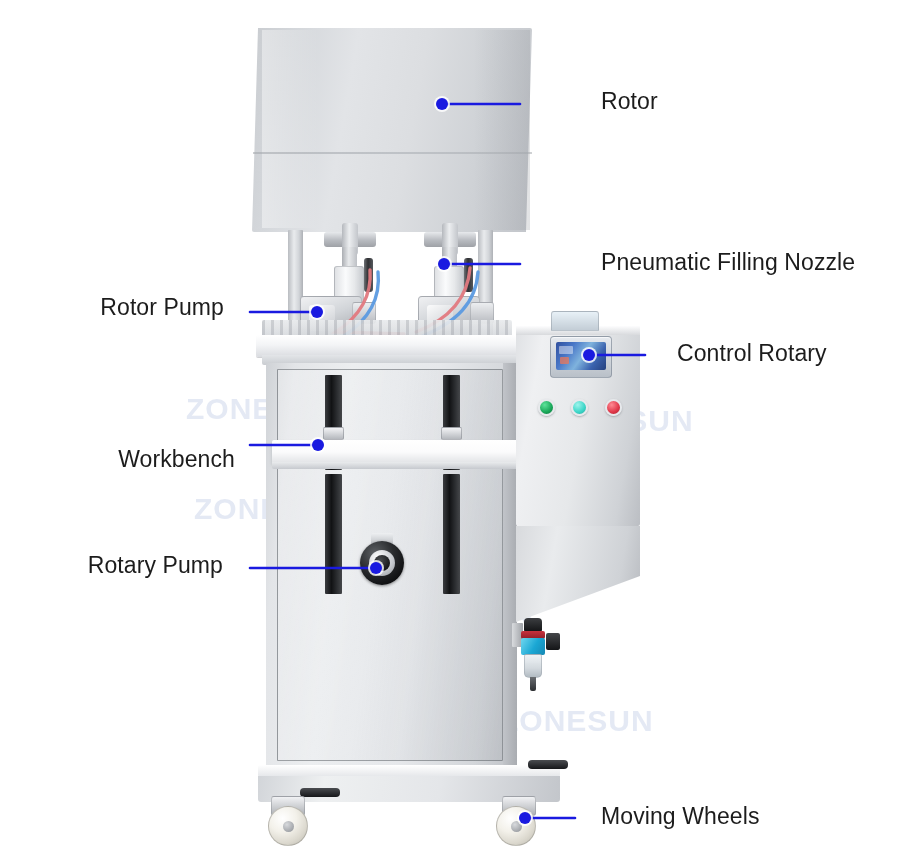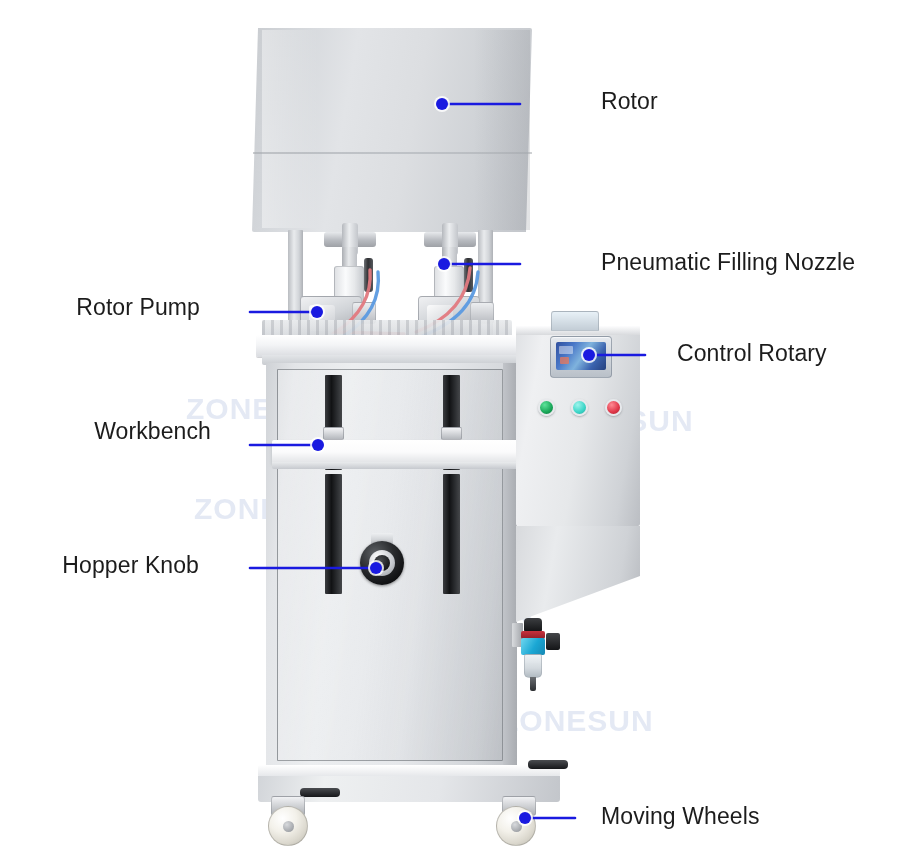--- a/index.html
+++ b/index.html
@@ -26,21 +26,21 @@
   .callout-label {
     position: absolute;
     font-family: "Liberation Sans", sans-serif;
     font-size: 23px;
     color: #1c1c1c;
     white-space: nowrap;
     letter-spacing: 0.1px;
     line-height: 1;
   }
   .callout-label.right { text-align: left; }
-  .callout-label.left  { text-align: right; }
+  .callout-label.left  { text-align: right; margin-left: 24px; }
 
   
   #leaders {
     position: absolute;
     left: 0; top: 0;
     width: 901px; height: 864px;
     pointer-events: none;
   }
 
   
@@ -563,18 +563,18 @@
       <line x1="575" y1="818" x2="525" y2="818" stroke="#1a1ae0" stroke-width="2.6" stroke-linecap="round"></line>
       <circle cx="525" cy="818" r="8" fill="#ffffff" opacity="0.82"></circle>
       <circle cx="525" cy="818" r="6" fill="#1a1ae0"></circle>
     </svg>
 
   <div id="callout-layer">
       <div class="callout-label right" style="top: 90px; color: rgb(28, 28, 28); left: 601px;">Rotor</div>
       <div class="callout-label right" style="top: 251px; color: rgb(28, 28, 28); left: 601px;">Pneumatic Filling Nozzle</div>
       <div class="callout-label left" style="top: 296px; color: rgb(28, 28, 28); left: 0px; width: 200px; text-align: right;">Rotor Pump</div>
       <div class="callout-label right" style="top: 342px; color: rgb(28, 28, 28); left: 677px;">Control Rotary</div>
-      <div class="callout-label left" style="top: 420px; color: rgb(28, 28, 28); left: 0px; width: 211px; ">Workbench</div>
-      <div class="callout-label left" style="top: 554px; color: rgb(28, 28, 28); left: 0px; width: 199px; text-align: right;">Hopper Knob</div>
+      <div class="callout-label left" style="top: 448px; color: rgb(28, 28, 28); left: 0px; width: 211px; ">Workbench</div>
+      <div class="callout-label left" style="top: 554px; color: rgb(28, 28, 28); left: 0px; width: 199px; text-align: right;">Rotary Pump</div>
       <div class="callout-label right" style="top: 805px; color: rgb(28, 28, 28); left: 601px; text-align: right;">Moving Wheels</div>
     </div>
 
 </div>
 
 </body></html>

